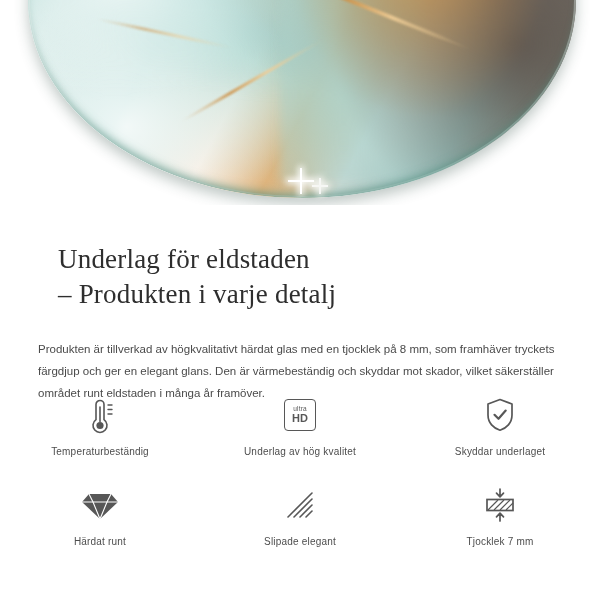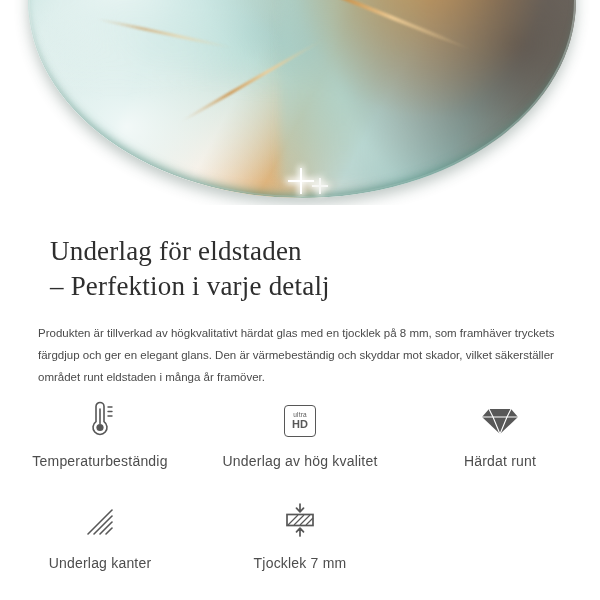--- a/index.html
+++ b/index.html
@@ -100,21 +100,21 @@
   .sp2 { left: 312px; top: 178px; width: 16px; height: 16px; opacity: .85; }
 
   
   .content {
     position: absolute;
     left: 0;
     top: 205px;
     width: 600px;
   }
   .headline {
-    margin: 0;
+    margin: 8px;
     padding: 29px 38px 0 50px;
     font-family: "Liberation Serif", serif;
     font-weight: 400;
     font-size: 27px;
     line-height: 35px;
     color: #2e2e2e;
     letter-spacing: .2px;
   }
   .headline .line2 { display: block; }
   .paragraph {
@@ -138,26 +138,26 @@
   .feature {
     display: flex;
     flex-direction: column;
     align-items: center;
     justify-content: flex-start;
     padding: 8px 6px 0 6px;
   }
   .feature .icon {
     height: 44px;
     display: flex;
-    align-items: flex-end;
+    align-items: center;
     justify-content: center;
   }
   .feature .caption {
-    margin-top: 16px;
-    font-size: 14px;
+    margin-top: 9px;
+    font-size: 10px;
     color: #4d4d4d;
     text-align: right;
     letter-spacing: .2px;
   }
   svg { display: block; }
   .hd-badge {
     width: 30px;
     height: 30px;
     border: 1.6px solid #575757;
     border-radius: 4px;
@@ -193,21 +193,21 @@
     <div class="vein v5"></div>
     <div class="edge"></div>
   </div>
   <div class="sparkle sp1"></div>
   <div class="sparkle sp2"></div>
 </div>
 
 <div class="content">
   <h1 class="headline">
     <span>Underlag för eldstaden</span>
-    <span class="line2">– Perfektion i varje detalj</span>
+    <span class="line2">– Produkten i varje detalj</span>
   </h1>
   <p class="paragraph">Produkten är tillverkad av högkvalitativt härdat glas med en tjocklek på 8 mm, som framhäver tryckets färgdjup och ger en elegant glans. Den är värmebeständig och skyddar mot skador, vilket säkerställer området runt eldstaden i många år framöver.</p>
 </div>
 
 <div class="features">
 
   <div class="feature">
     <div class="icon">
       <svg width="34" height="40" viewBox="0 0 34 40">
         <path d="M17 5.5c-2.2 0-4 1.8-4 4v15.2a7 7 0 1 0 8 0V9.5c0-2.2-1.8-4-4-4z" fill="none" stroke="#575757" stroke-width="1.6"></path>
@@ -222,20 +222,29 @@
   <div class="feature">
     <div class="icon">
       <div class="hd-badge">
         <span class="u">ultra</span>
         <span class="h">HD</span>
       </div>
     </div>
     <div class="caption">Underlag av hög kvalitet</div>
   </div>
 
+  <div class="feature">
+    <div class="icon">
+      <svg width="34" height="40" viewBox="0 0 34 40">
+        <path d="M17 4.5 L29 9 v11c0 8-5.6 13.2-12 15.2C10.6 33.2 5 28 5 20V9z" fill="none" stroke="#575757" stroke-width="1.7" stroke-linejoin="round"></path>
+        <path d="M11.5 19.8 l4 4 7.2-8.2" fill="none" stroke="#575757" stroke-width="2.2" stroke-linecap="round" stroke-linejoin="round"></path>
+      </svg>
+    </div>
+    <div class="caption">Skyddar underlaget</div>
+  </div>
 
   <div class="feature">
     <div class="icon">
       <svg width="38" height="34" viewBox="0 0 38 34">
         <path d="M8 6 H30 L37 14 L19 31 L1 14 Z" fill="#575757"></path>
         <path d="M8 6 L12 14 L19 31 L26 14 L30 6" fill="none" stroke="#ffffff" stroke-width="1.1"></path>
         <path d="M1 14 H37" stroke="#ffffff" stroke-width="1.1"></path>
       </svg>
     </div>
     <div class="caption">Härdat runt</div>
@@ -243,21 +252,21 @@
 
   <div class="feature">
     <div class="icon">
       <svg width="34" height="34" viewBox="0 0 34 34">
         <path d="M5 29 L29 5" stroke="#575757" stroke-width="1.6" stroke-linecap="round"></path>
         <path d="M11 29 L29 11" stroke="#575757" stroke-width="1.6" stroke-linecap="round"></path>
         <path d="M17 29 L29 17" stroke="#575757" stroke-width="1.6" stroke-linecap="round"></path>
         <path d="M23 29 L29 23" stroke="#575757" stroke-width="1.6" stroke-linecap="round"></path>
       </svg>
     </div>
-    <div class="caption">Underlag kanter</div>
+    <div class="caption">Slipade elegant</div>
   </div>
 
   <div class="feature">
     <div class="icon">
       <svg width="40" height="38" viewBox="0 0 40 38">
         <path d="M20 3 v7 M16.5 7.2 L20 10.8 L23.5 7.2" fill="none" stroke="#575757" stroke-width="1.7" stroke-linecap="round" stroke-linejoin="round"></path>
         <rect x="7" y="13.5" width="26" height="11" fill="none" stroke="#575757" stroke-width="1.7"></rect>
         <path d="M8 24 L18 14 M14 24 L24 14 M20 24 L30 14 M26 24 L33 17" stroke="#575757" stroke-width="1.2"></path>
         <path d="M20 35 v-7 M16.5 30.8 L20 27.2 L23.5 30.8" fill="none" stroke="#575757" stroke-width="1.7" stroke-linecap="round" stroke-linejoin="round"></path>
       </svg>

